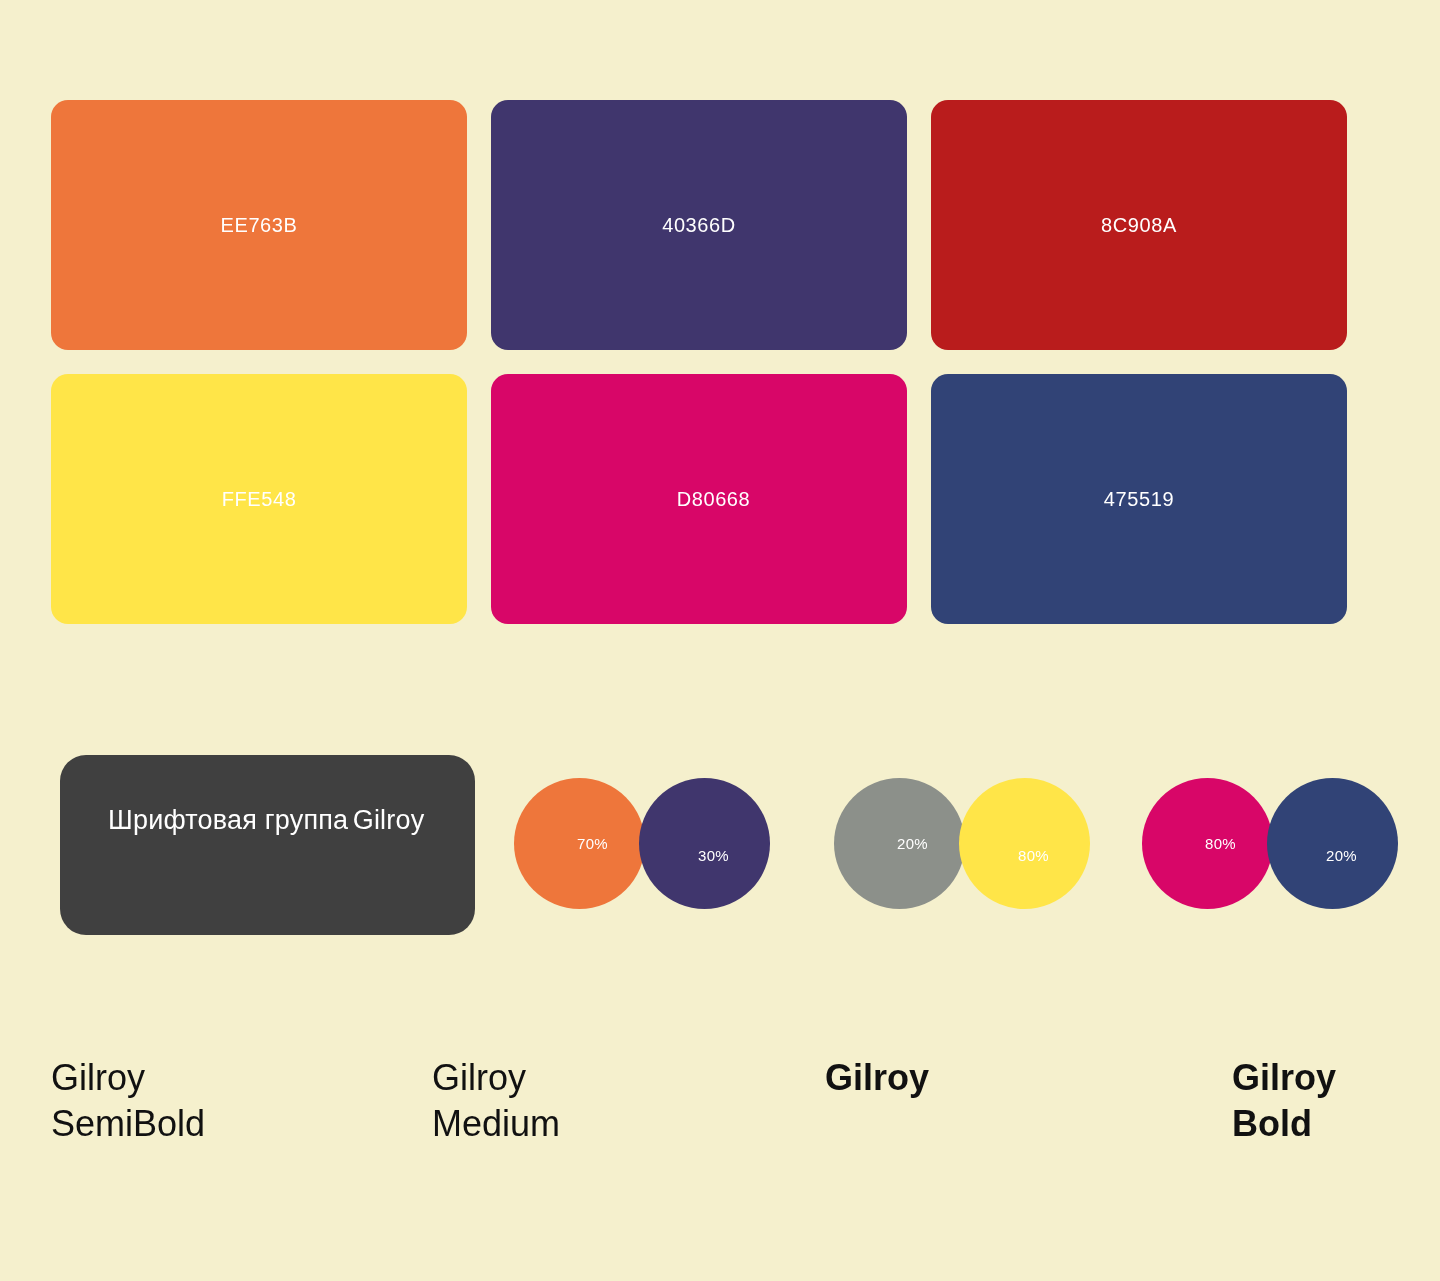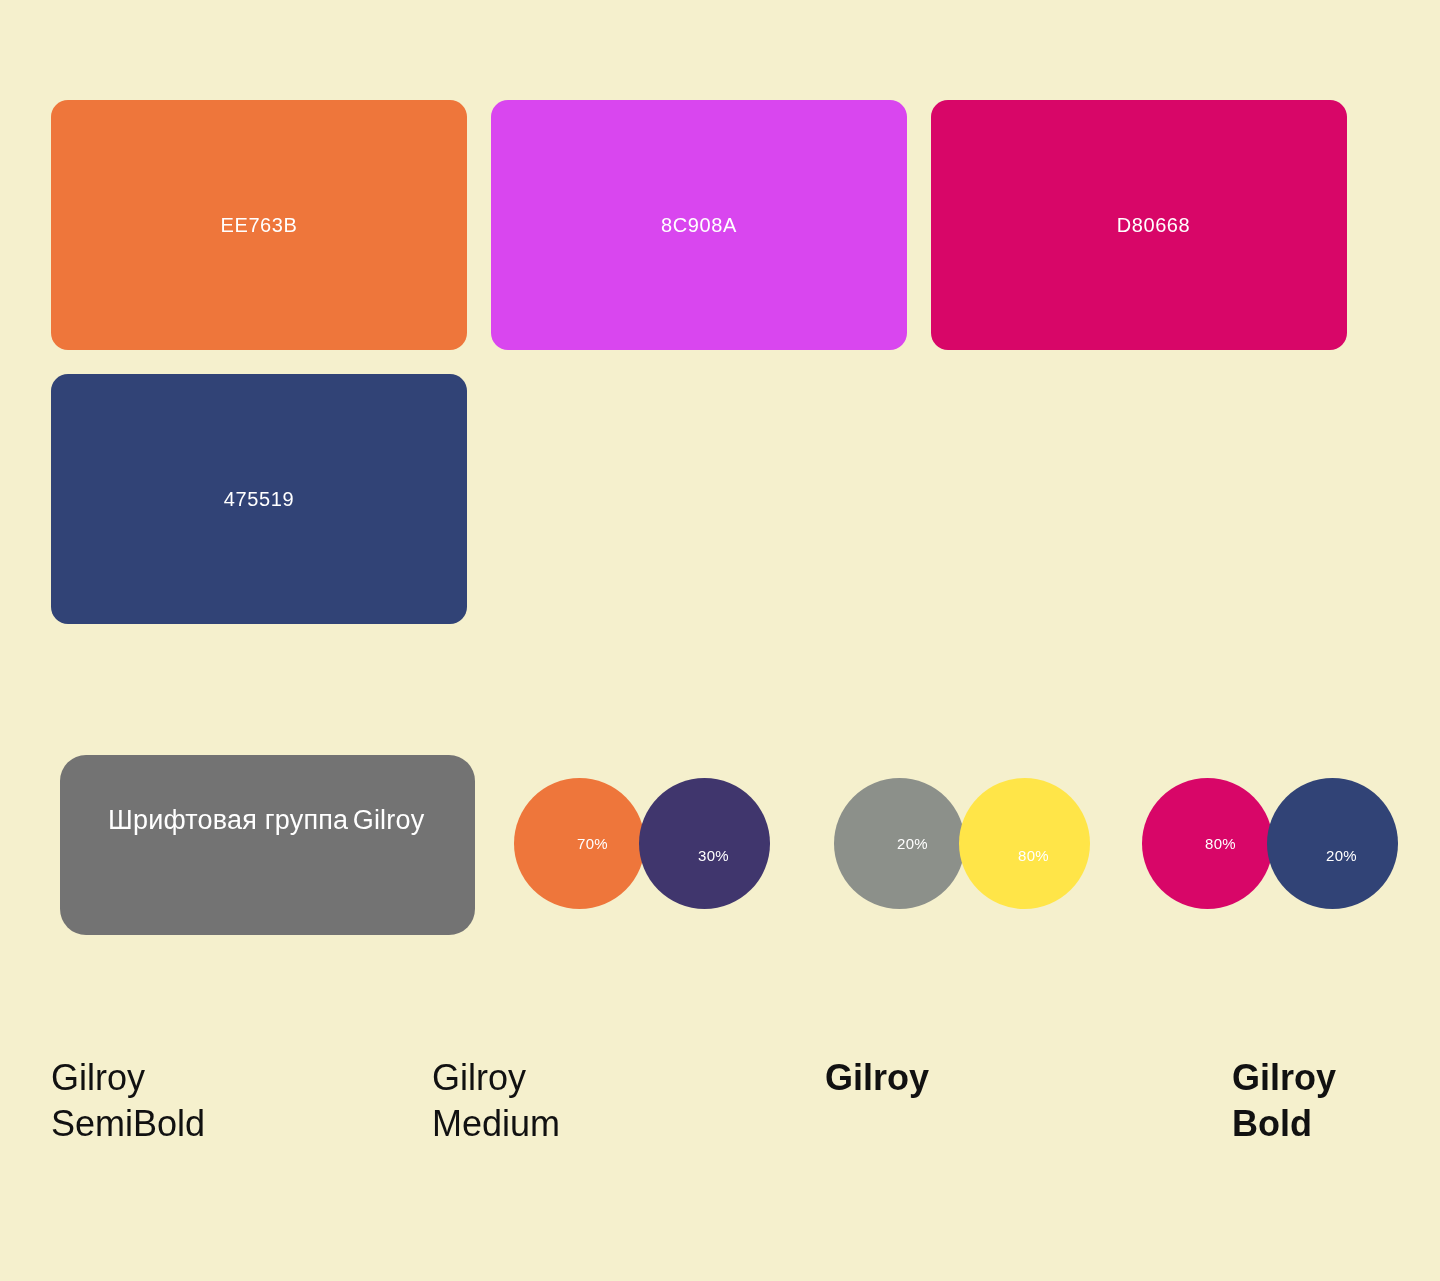--- a/index.html
+++ b/index.html
@@ -140,36 +140,42 @@
 <body style="background-color: rgb(245, 240, 205);">
 
 <div id="page-root">
 
   <div class="swatch-grid">
 
     <div class="swatch" style="background-color: rgb(238, 118, 59);">
       <span class="swatch-label">EE763B</span>
     </div>
 
-
-    <div class="swatch" style="background-color: #d946ef;">
+    <div class="swatch" style="background-color: rgb(64, 54, 109);">
+      <span class="swatch-label">40366D</span>
+    </div>
+
+    <div class="swatch" style="background-color: #b91c1c;">
       <span class="swatch-label">8C908A</span>
     </div>
 
+    <div class="swatch" style="background-color: rgb(255, 229, 72);">
+      <span class="swatch-label">FFE548</span>
+    </div>
 
     <div class="swatch" style="background-color: rgb(216, 6, 104); padding-left: 29px;">
       <span class="swatch-label">D80668</span>
     </div>
 
     <div class="swatch" style="background-color: rgb(49, 67, 118);">
       <span class="swatch-label">475519</span>
     </div>
   </div>
 
-  <div class="type-card" style="background-color: #737373;">
+  <div class="type-card" style="background-color: #404040;">
     <span class="type-card-line">Шрифтовая группа</span>
     <span class="type-card-line">Gilroy</span>
   </div>
 
   <div class="venn-pair pair-0">
     <div class="venn-circle left" style="background-color: rgb(238, 118, 59);">
       <span class="venn-label">70%</span>
     </div>
     <div class="venn-circle right" style="background-color: rgb(64, 54, 109);">
       <span class="venn-label">30%</span>

